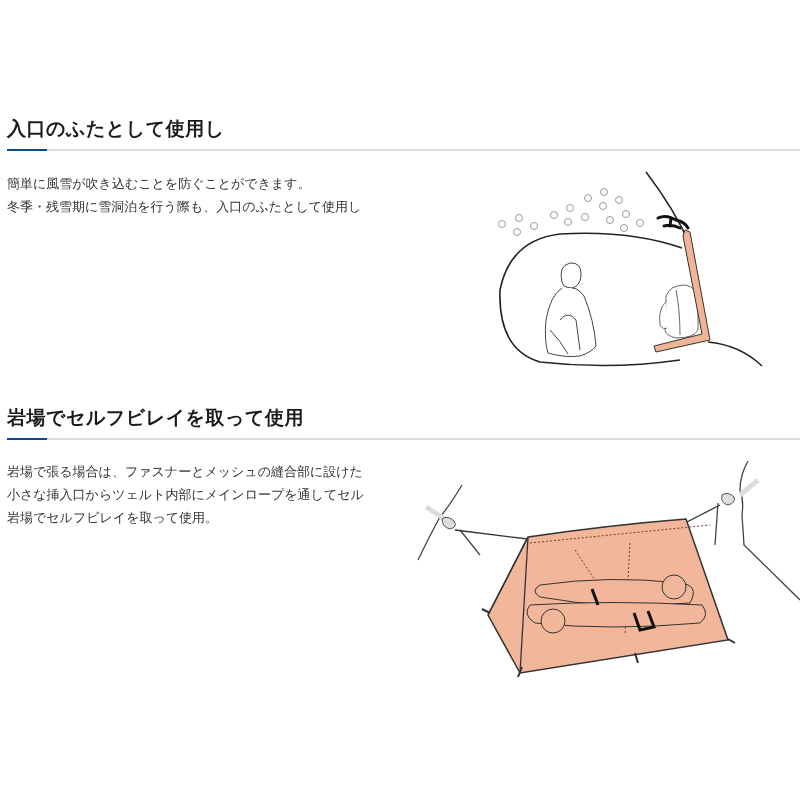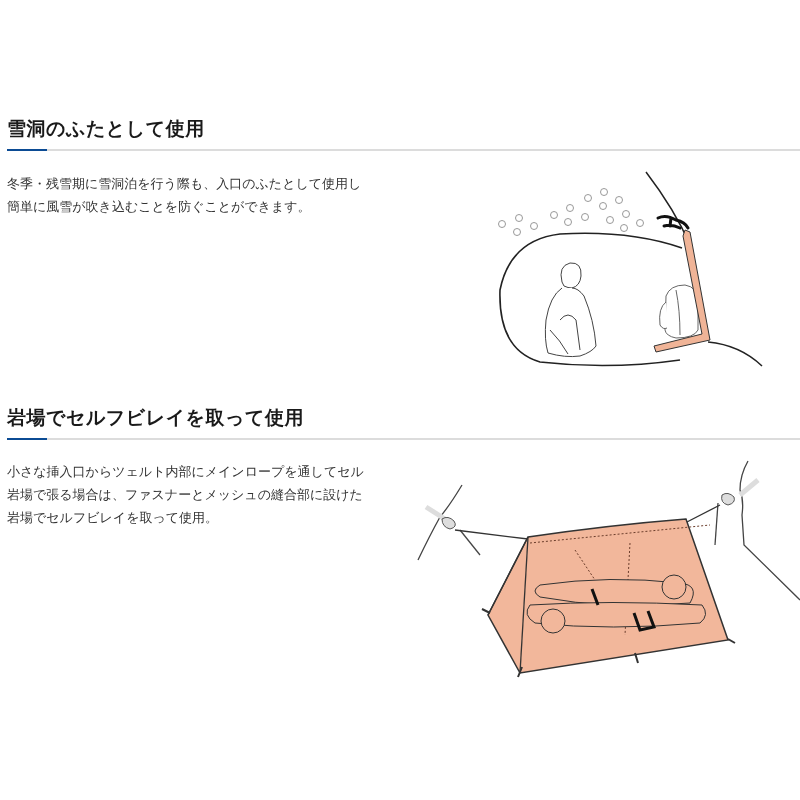--- a/index.html
+++ b/index.html
@@ -24,27 +24,27 @@
       position: absolute; left: 7px; width: 390px;
       font-size: 13px; line-height: 23px; color: #333333;
     }
     .body-text div { white-space: nowrap; }
     .illustration { position: absolute; }
   </style>
 </head>
 <body>
 
 <div class="section" style="top:0;">
-  <div class="heading" style="top:116px;">雪洞のふたとして使用</div>
+  <div class="heading" style="top:116px;">入口のふたとして使用し</div>
   <div class="divider" style="top:149px;">
     <div class="accent"></div>
   </div>
   <div class="body-text" style="top:172px;">
+    <div>簡単に風雪が吹き込むことを防ぐことができます。</div>
     <div>冬季・残雪期に雪洞泊を行う際も、入口のふたとして使用し</div>
-    <div>簡単に風雪が吹き込むことを防ぐことができます。</div>
   </div>
 
   <svg class="illustration" style="left:480px; top:170px;" width="320" height="210" viewBox="0 0 320 210">
 
     <g fill="none" stroke="#999" stroke-width="1">
       <circle cx="22" cy="54" r="3.5"></circle>
         <circle cx="39" cy="48" r="3.5"></circle>
         <circle cx="37" cy="62" r="3.5"></circle>
       <circle cx="54" cy="56" r="3.5"></circle>
         <circle cx="74" cy="45" r="3.5"></circle>
@@ -84,22 +84,22 @@
     <path d="M178 48 Q186 44 196 50 Q205 52 208 58 M184 56 Q192 54 200 58 M191 48 L190 56" fill="none" stroke="#111" stroke-width="3" stroke-linecap="round"></path>
   </svg>
 </div>
 
 <div class="section" style="top:0;">
   <div class="heading" style="top:405px;">岩場でセルフビレイを取って使用</div>
   <div class="divider" style="top:438px;">
     <div class="accent"></div>
   </div>
   <div class="body-text" style="top:460px;">
+    <div>岩場で張る場合は、ファスナーとメッシュの縫合部に設けた</div>
     <div>小さな挿入口からツェルト内部にメインロープを通してセル</div>
-    <div>岩場で張る場合は、ファスナーとメッシュの縫合部に設けた</div>
     <div>岩場でセルフビレイを取って使用。</div>
   </div>
 
   <svg class="illustration" style="left:410px; top:455px;" width="390" height="240" viewBox="0 0 390 240">
 
     <path d="M52 30 Q40 50 30 62 Q20 80 8 105" fill="none" stroke="#444" stroke-width="1.3"></path>
     <path d="M50 75 L70 100" fill="none" stroke="#444" stroke-width="1.3"></path>
     <path d="M16 52 L38 66" stroke="#ddd" stroke-width="5"></path>
     <path d="M32 64 Q38 60 44 66 Q48 72 40 74 Q32 72 32 64 Z" fill="#ddd" stroke="#555" stroke-width="1"></path>
 

